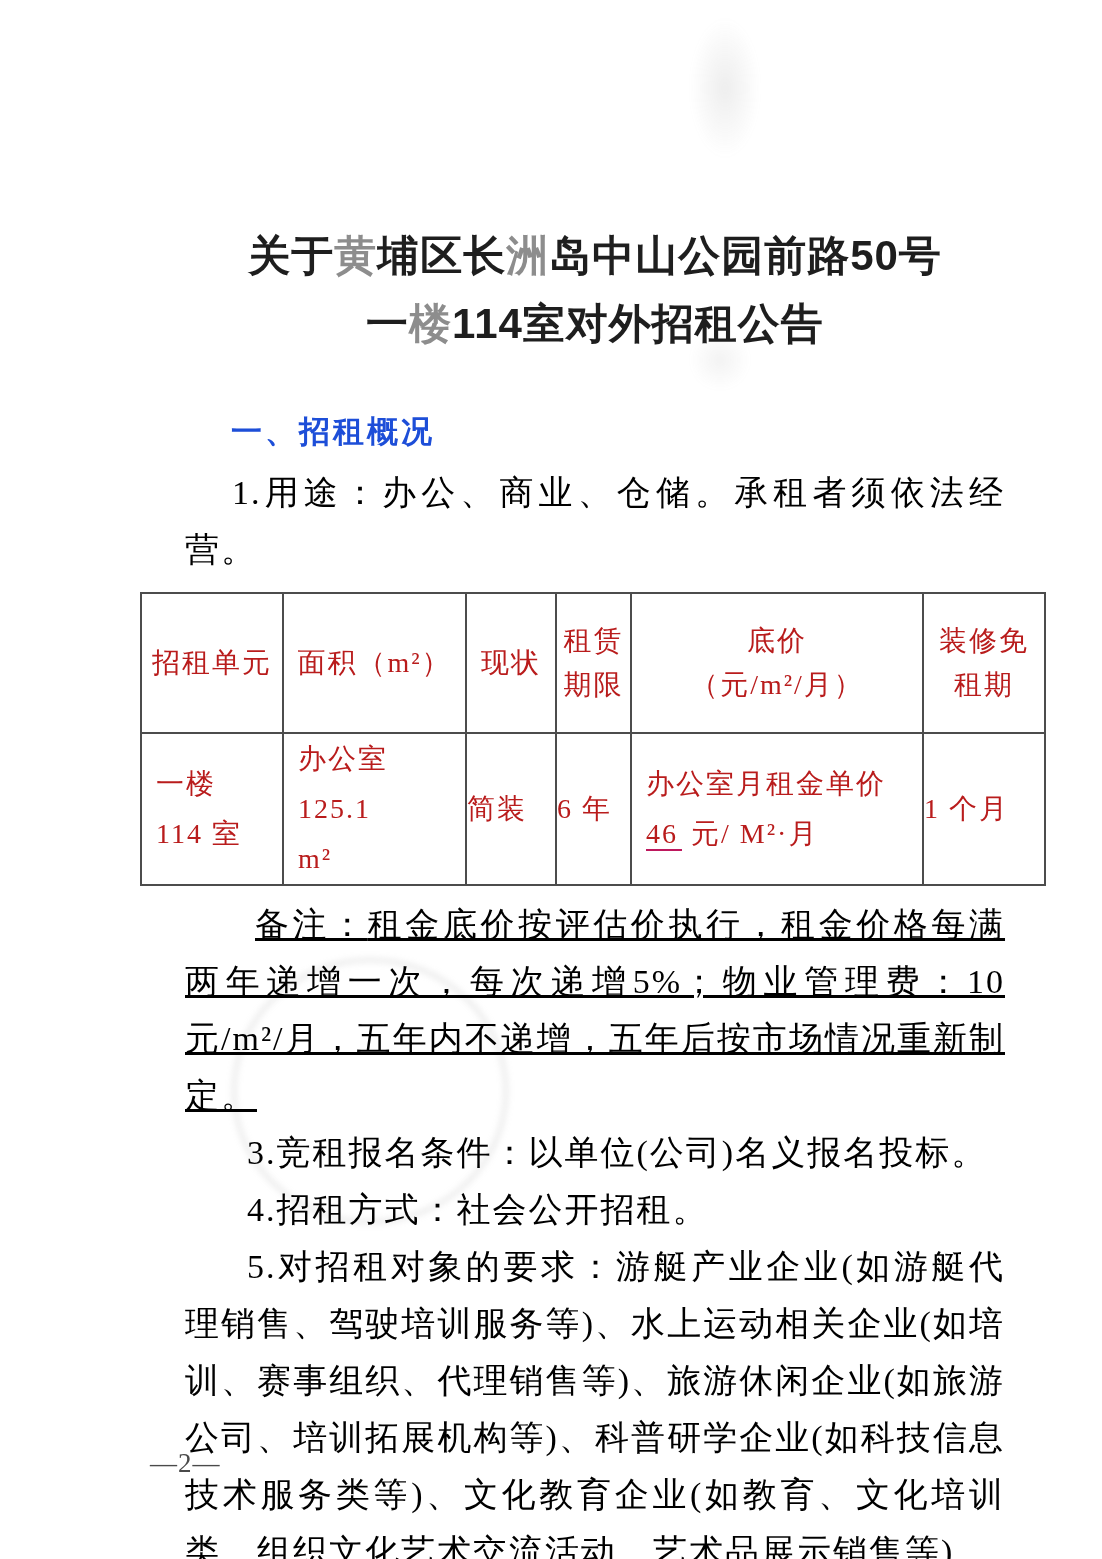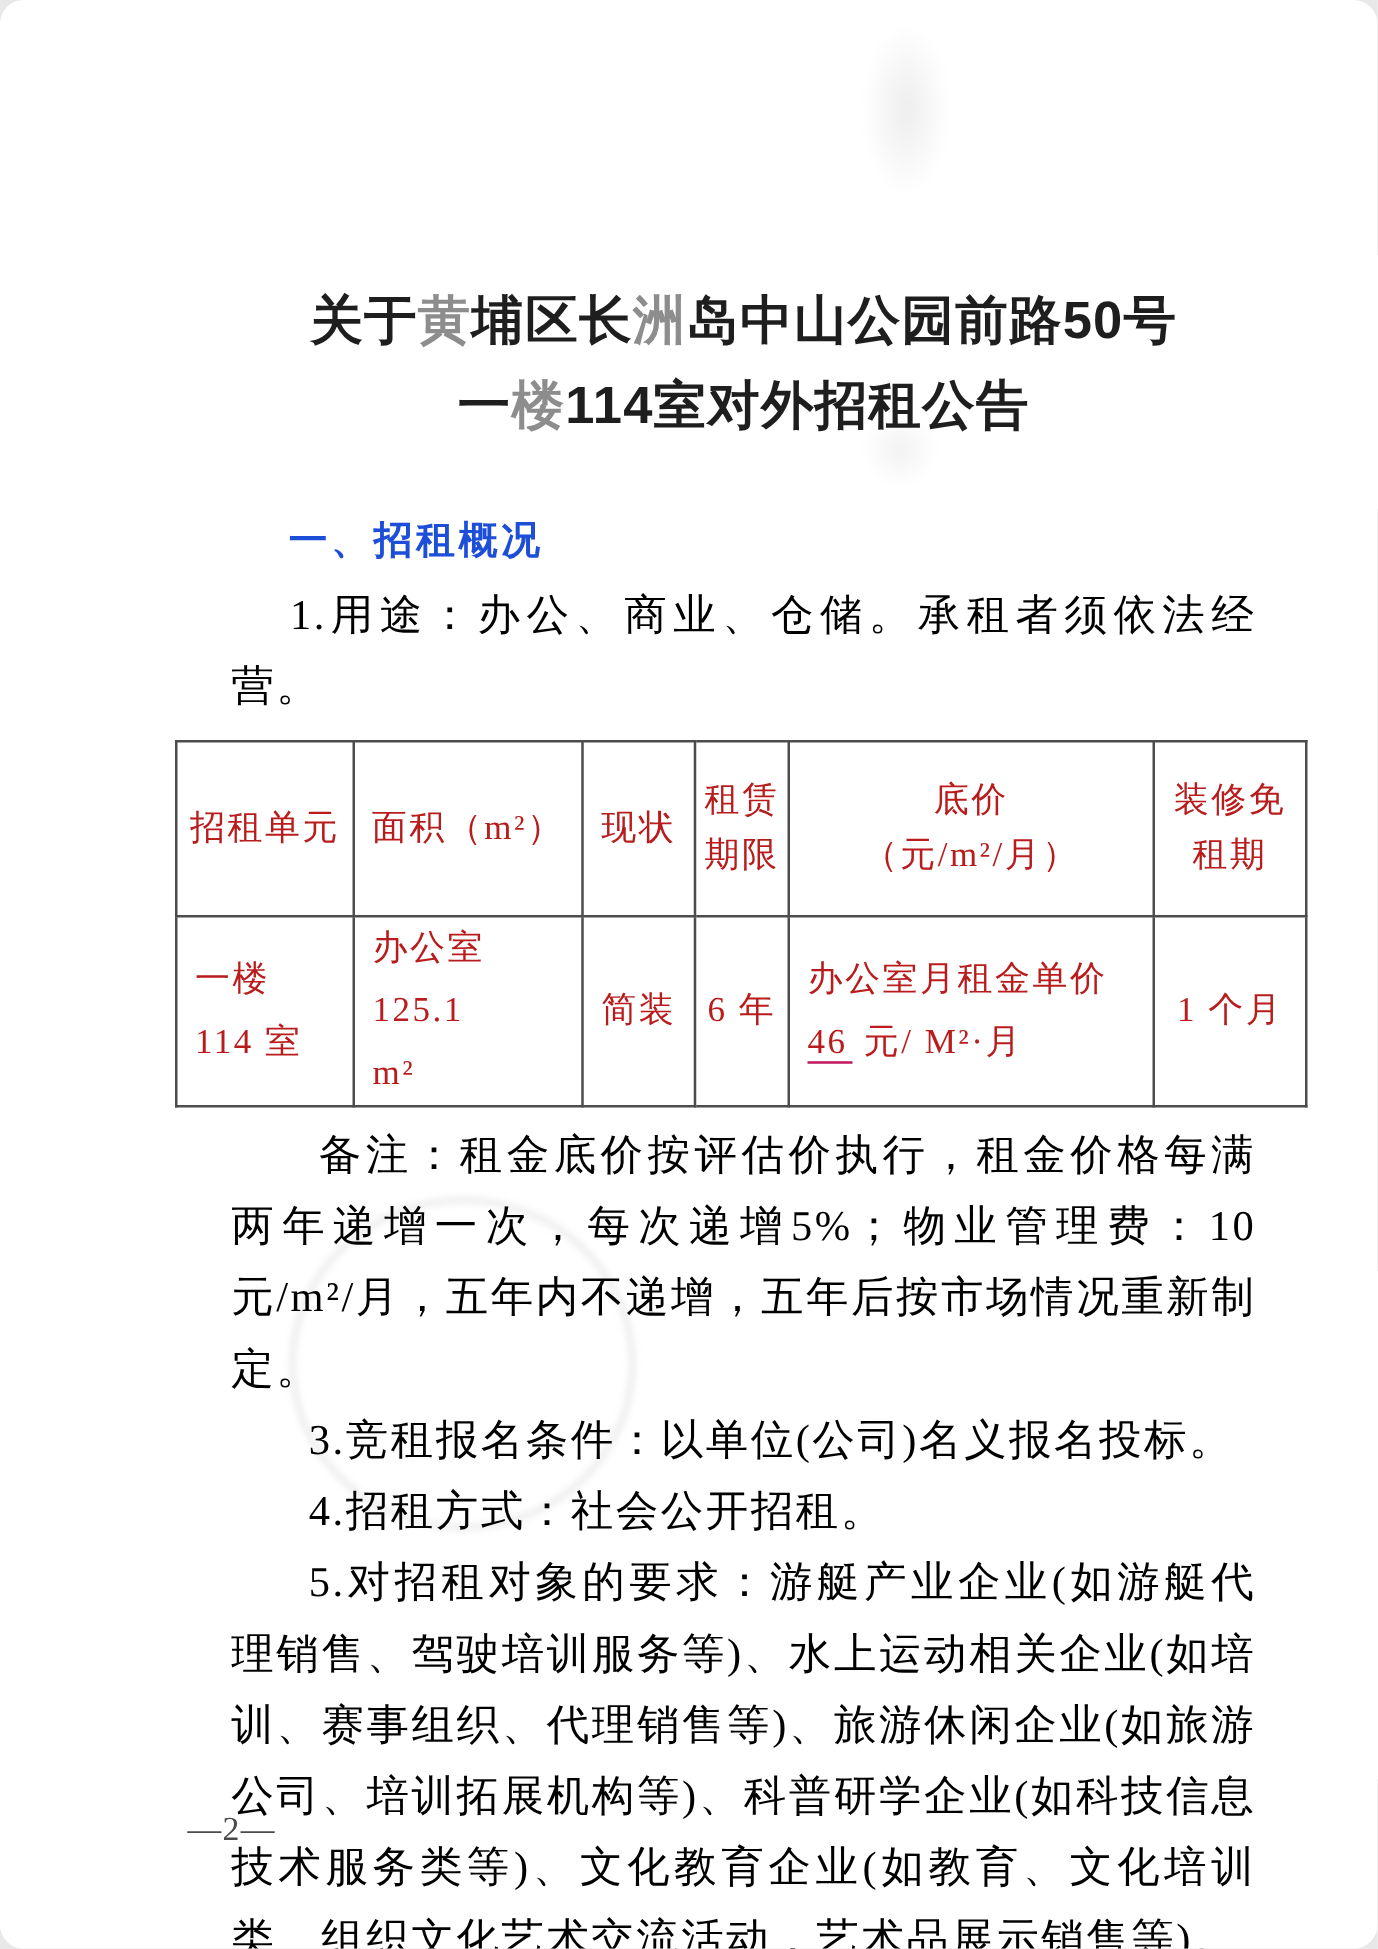--- a/index.html
+++ b/index.html
@@ -3,21 +3,20 @@
 <meta charset="utf-8">
 <style>
   html,body{margin:0;padding:0;background:#e8e8e8;}
   .page{
     position:relative;
     width:1102px;height:1559px;
     background:#ffffff;
     overflow:hidden;
     font-family:"Liberation Serif","DejaVu Serif",serif;
     color:#2e2e2e;
-    border-radius:19px;
   }
   
   .artifact{position:absolute;pointer-events:none;}
   .stamp-ghost{
     left:232px;top:958px;width:268px;height:258px;
     border:4px solid rgba(150,150,150,0.22);
     border-radius:50%;
     filter:blur(3px);
   }
   .smudge-a{
@@ -51,39 +50,39 @@
   }
   p{
     margin:0;
     font-size:34px;line-height:57px;
     letter-spacing:2px;
     text-align:justify;
     color:#000000;
   }
   .indent1{text-indent:47px;}
   .indent2{text-indent:62px;}
-  .note{text-indent:70px;margin-top:10px;}
+  .note{text-indent:70px;margin-top:10px;text-decoration:underline;}
   table{
     border-collapse:collapse;
     table-layout:fixed;
     margin:14px 0 0 -45px;
     width:904px;
     font-size:28px;
     color:#b91c1c;
   }
   th,td{
     border:2px solid #4c4c4c;
     font-weight:400;
     padding:0;
     vertical-align:middle;
   }
   thead tr{height:140px;}
   tbody tr{height:112px;}
   th{text-align:center;line-height:44px;letter-spacing:2px;}
-  td{text-align:center;line-height:50px;letter-spacing:2px;}
+  td{line-height:50px;letter-spacing:2px;}
   .blk{display:block;}
   .cell-left{text-align:left;padding-left:14px;}
   .underlined{border-bottom:2px solid #be185d;padding-right:4px;}
   .pagenum{
     position:absolute;left:150px;top:1448px;
     font-size:27px;letter-spacing:1px;color:#4a4a4a;
     font-family:"Liberation Serif","DejaVu Serif",serif;
   }
 </style>
 </head>

